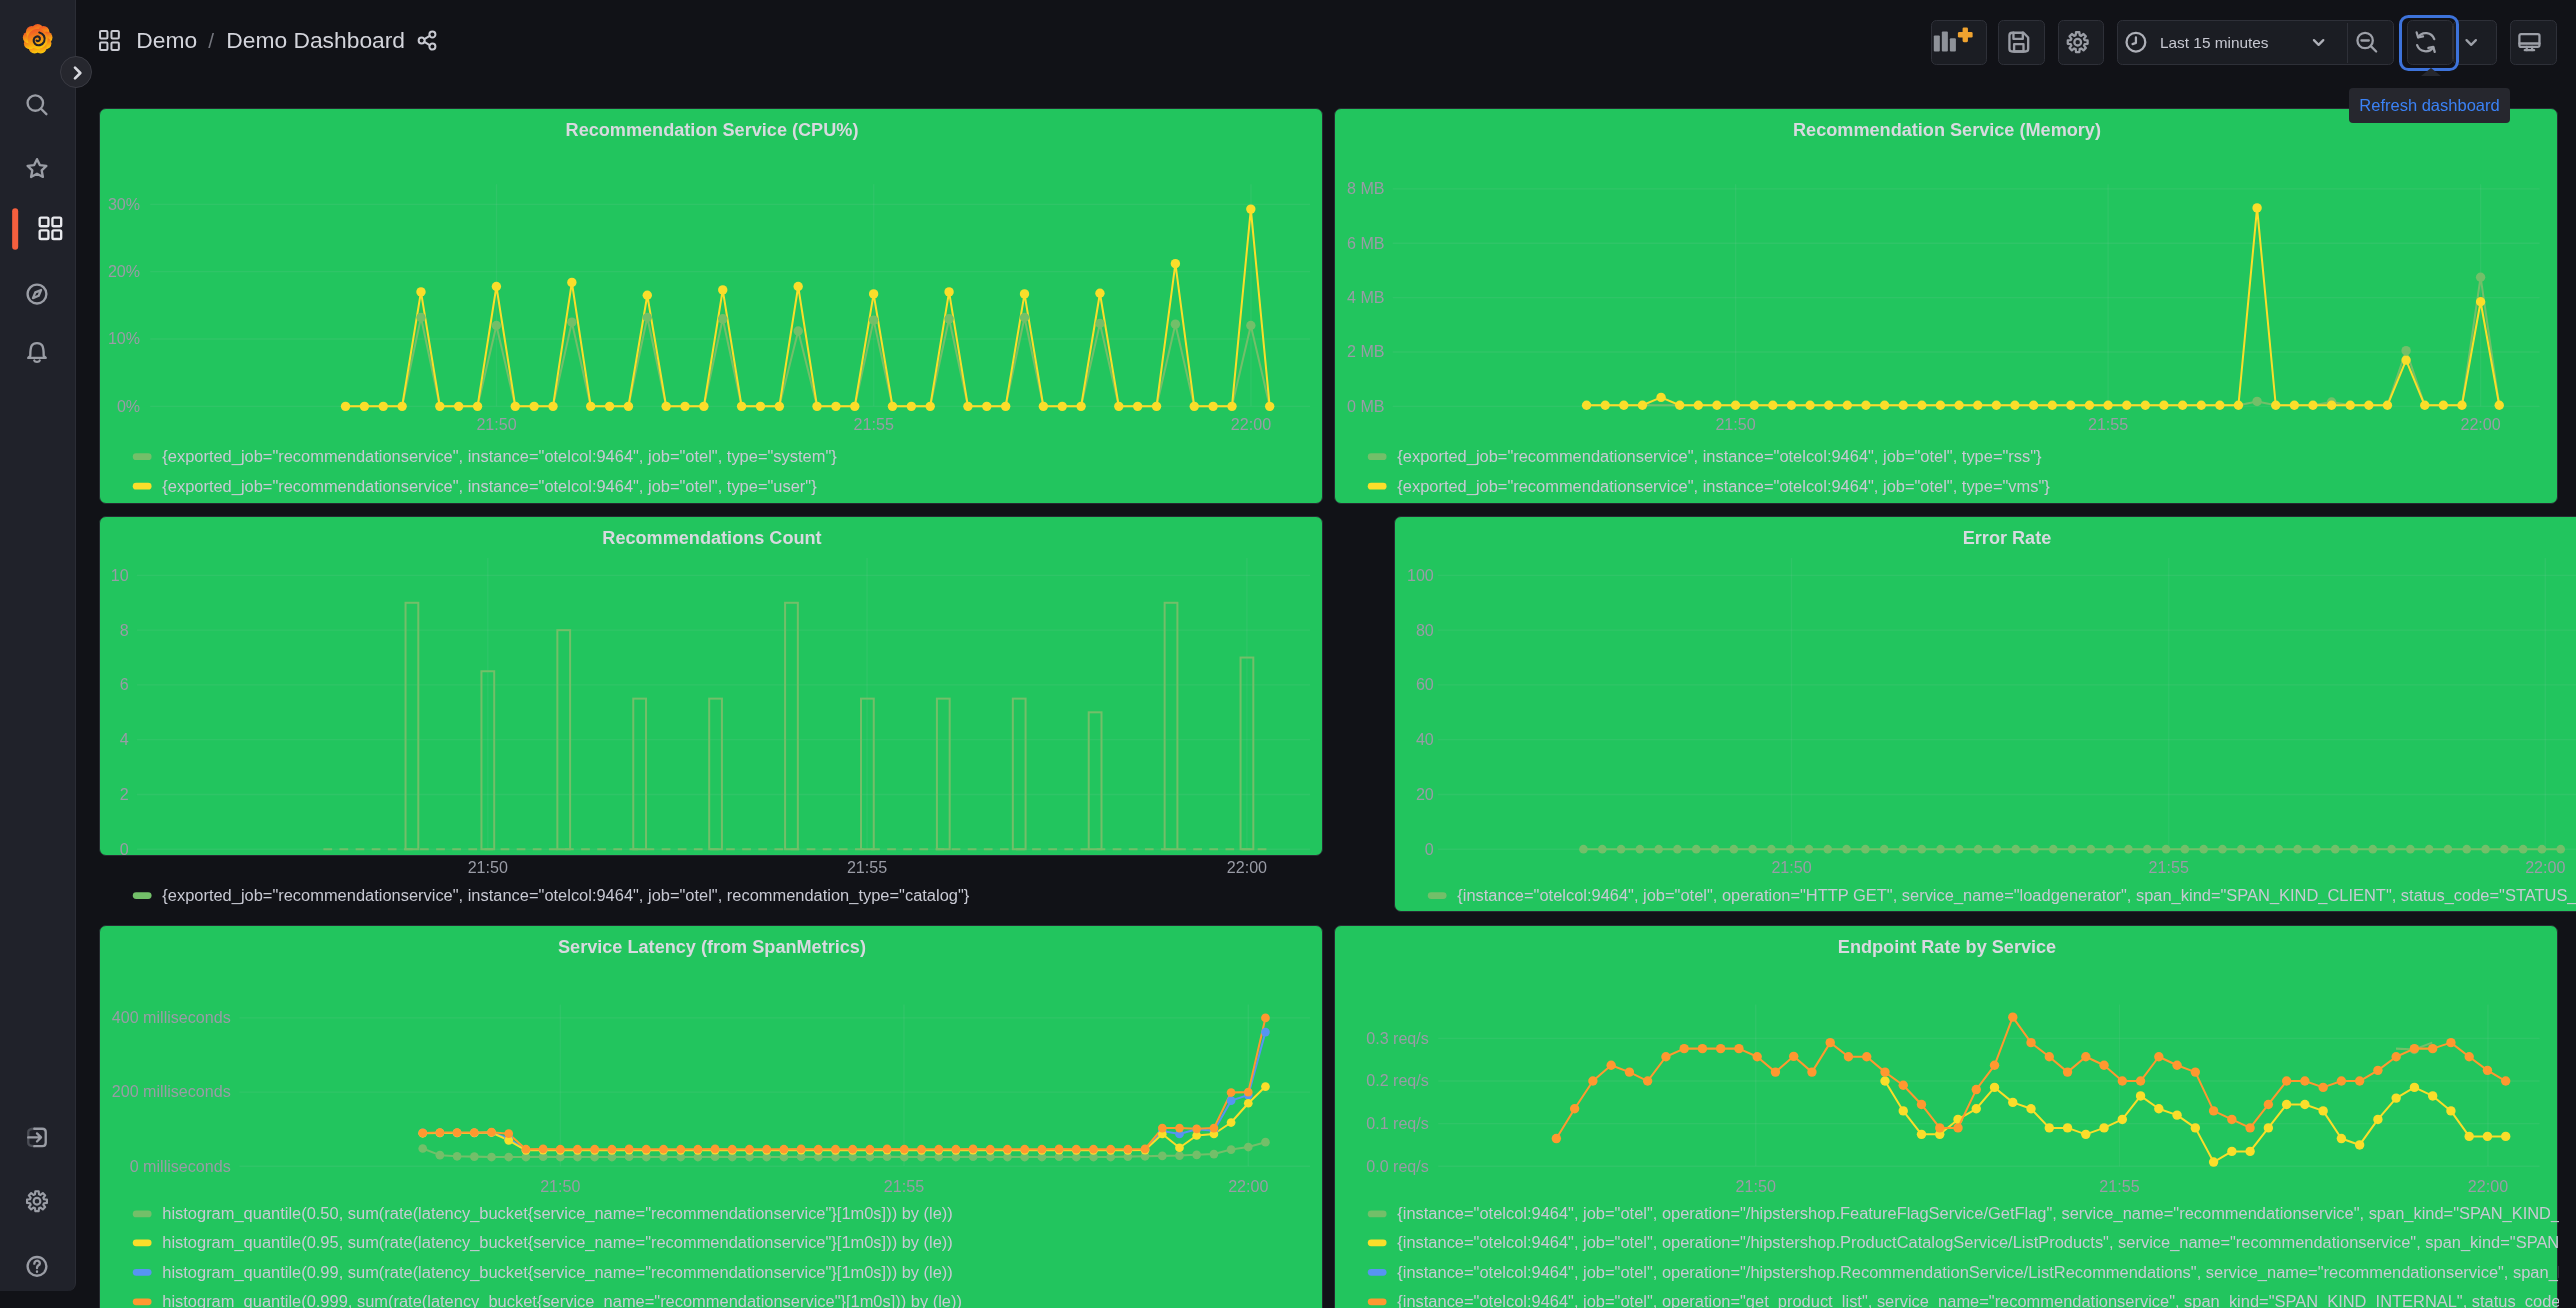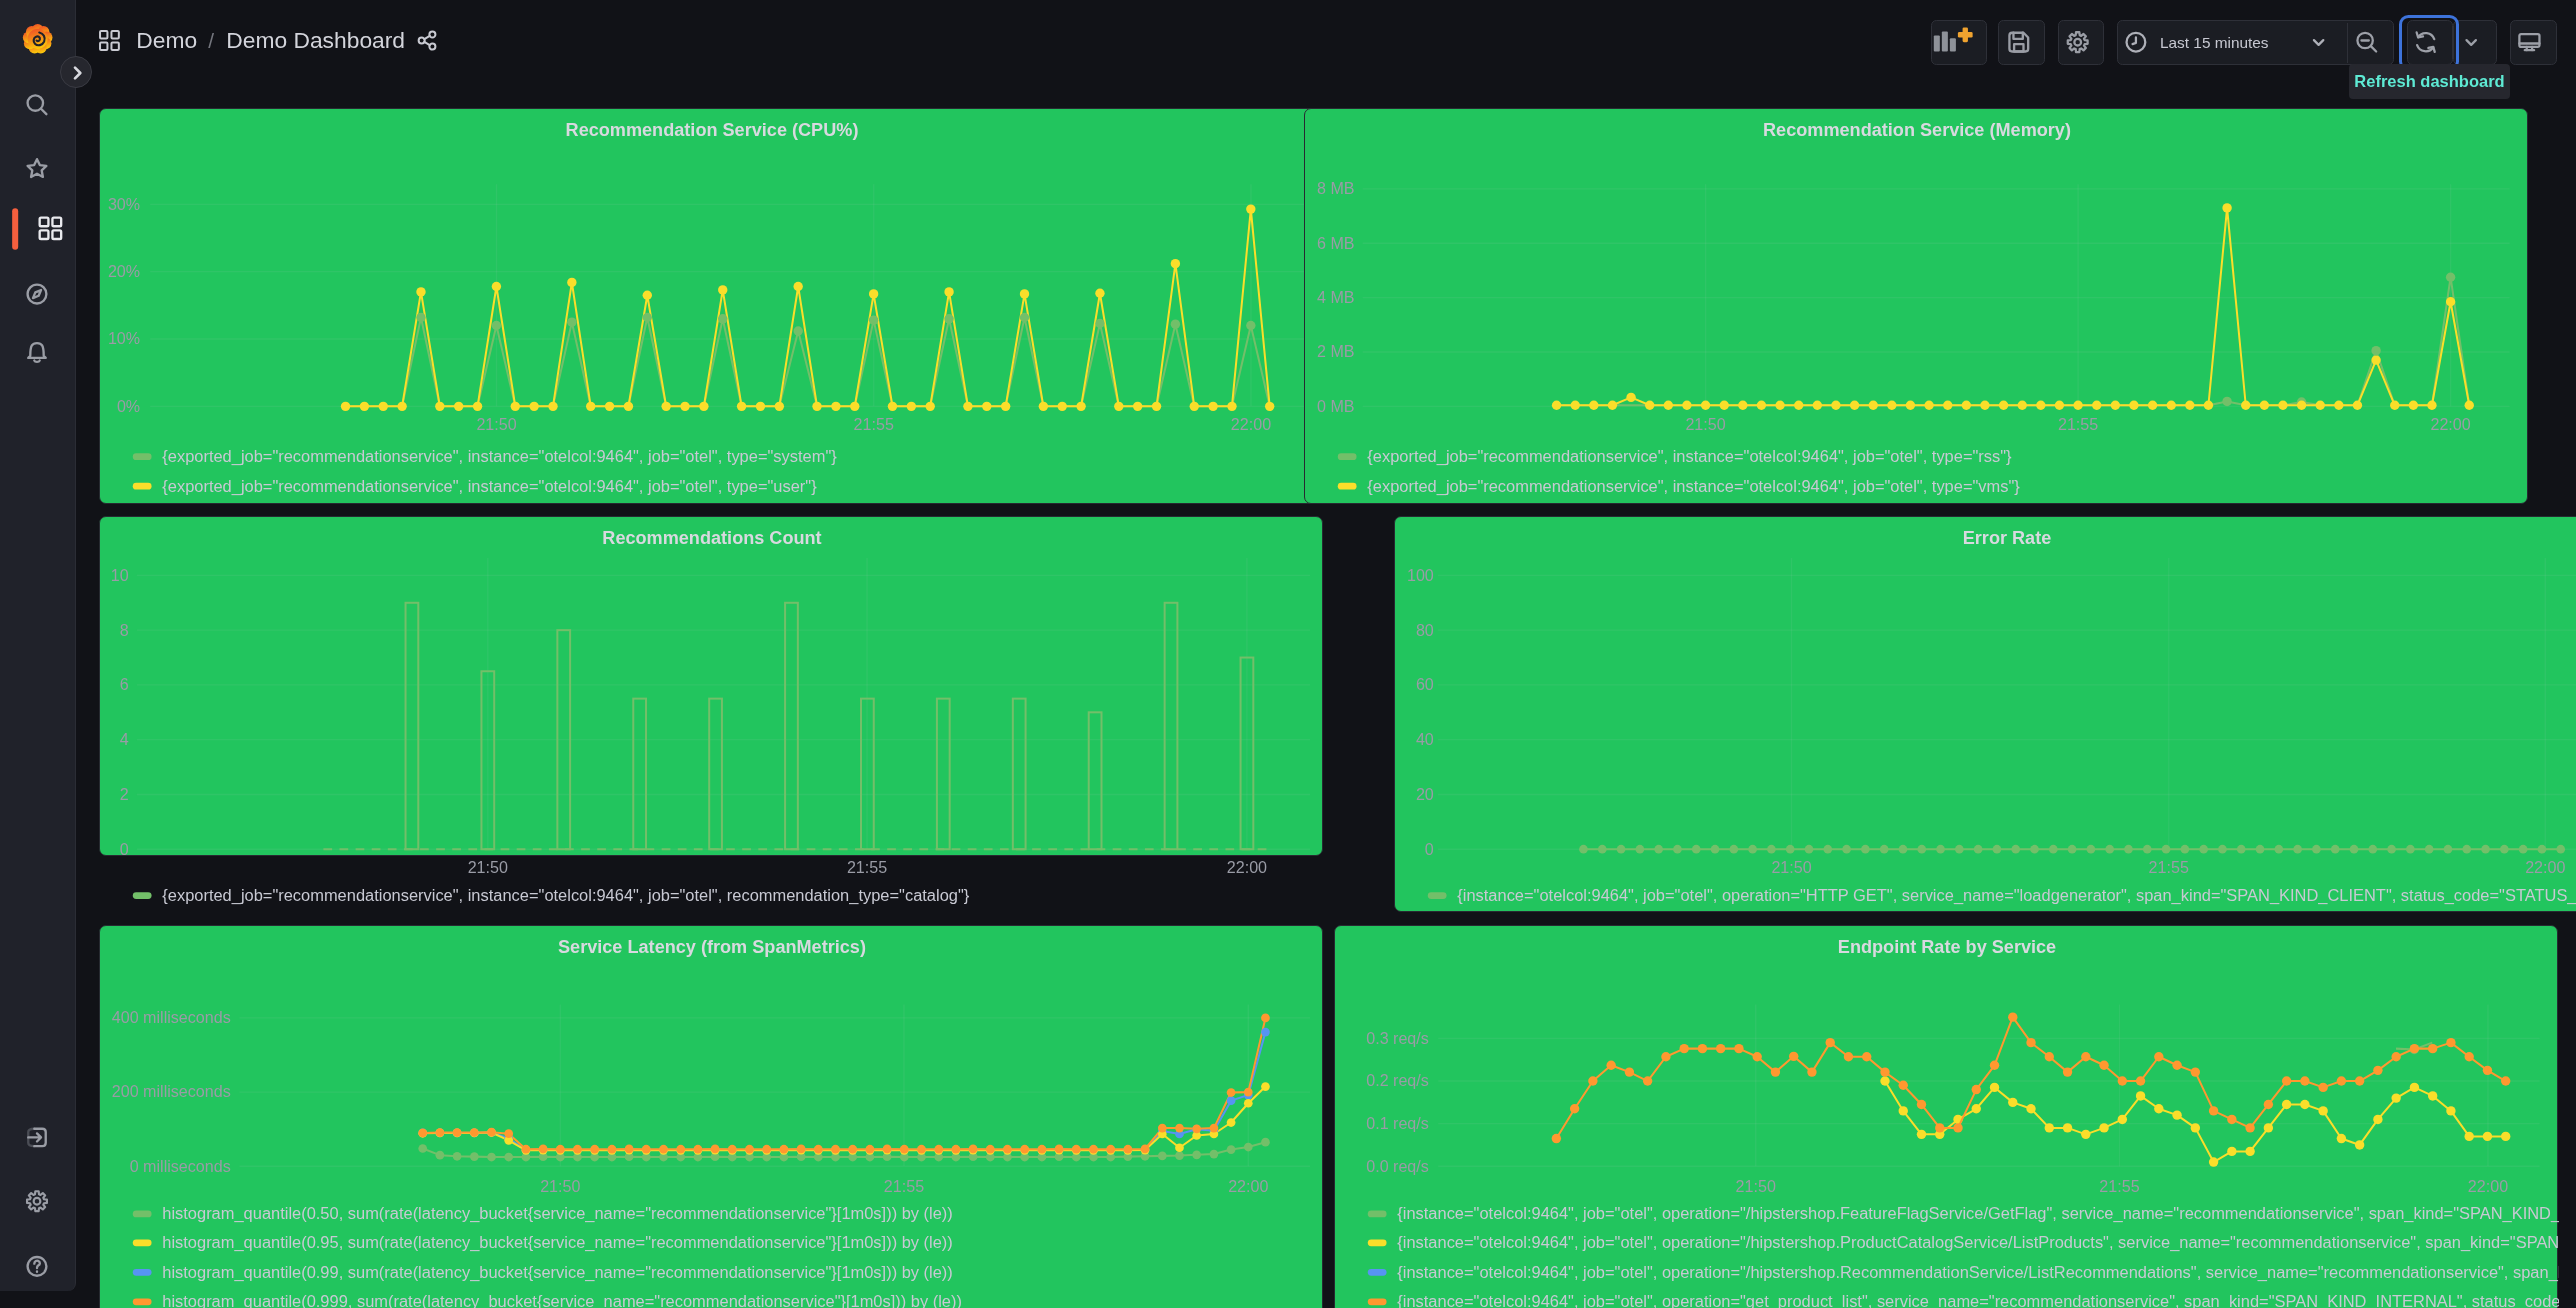--- a/index.html
+++ b/index.html
@@ -3,23 +3,23 @@
 * { margin:0; padding:0; box-sizing:border-box; }
 html,body { width:2576px; height:1308px; background:#111217; overflow:hidden;
   font-family:"Liberation Sans", sans-serif; }
 .sidebar { position:absolute; left:0; top:0; width:76px; height:1291px;
   background:#20222a; border-right:1.3px solid #2b2d35; border-radius:0 0 8px 0; }
 .expandbtn { position:absolute; left:60px; top:56px; width:32px; height:32px;
   border-radius:50%; background:#26272e; border:0.7px solid #3a3b43; }
 .crumbs { position:absolute; left:0; top:0; width:470px; height:81px; }
 .tbtn { position:absolute; top:20px; height:45px; background:#1b1d23;
   border:0.7px solid #2e3038; border-radius:5.4px; }
-.tooltip { position:absolute; left:2349px; top:64px; width:161px; height:35px;
-  background:#26272e; border-radius:4px; color:#5eead4; font-size:16.5px;
-  line-height:35px; text-align:center;font-weight:bold; }
+.tooltip { position:absolute; left:2349px; top:88px; width:161px; height:35px;
+  background:#26272e; border-radius:4px; color:#3b82f6; font-size:16.5px;
+  line-height:35px; text-align:center; }
 .panel { position:absolute; background:#22c55e; border:0.7px solid #272a31;
   border-radius:7px; }
 svg text { font-family:"Liberation Sans", sans-serif; }
 </style></head><body>
 <div class="sidebar"><svg width="76" height="1308" viewBox="0 0 113 1948" font-family="Liberation Sans, sans-serif">
       <defs>
 <linearGradient id="gflame" x1="0.2" y1="0" x2="0.5" y2="1">
 <stop offset="0" stop-color="#F04E27"></stop>
           <stop offset="1" stop-color="#FBCA0A"></stop>
 </linearGradient>
@@ -233,21 +233,21 @@
       <circle cx="1264.2" cy="312.6" r="7" fill="#73BF69"></circle>
       <circle cx="1376.6" cy="310.6" r="7" fill="#73BF69"></circle>
       <circle cx="1489.0" cy="319.6" r="7" fill="#73BF69"></circle>
       <circle cx="1601.4" cy="320.6" r="7" fill="#73BF69"></circle>
       <circle cx="1713.8" cy="322.6" r="7" fill="#73BF69"></circle>
       <rect x="48" y="513" width="28" height="10" rx="5" fill="#73BF69"></rect>
       <text x="92.0" y="526.0" font-size="24.5" fill="#c8c9d3" text-anchor="start" font-weight="400">{exported_job="recommendationservice", instance="otelcol:9464", job="otel", type="system"}</text>
       <rect x="48" y="557" width="28" height="10" rx="5" fill="#FADE2A"></rect>
       <text x="92.0" y="570.0" font-size="24.5" fill="#c8c9d3" text-anchor="start" font-weight="400">{exported_job="recommendationservice", instance="otelcol:9464", job="otel", type="user"}</text>
     </svg></div>
-<div class="panel" style="left:1304px;top:108px;width:1224px;height:396px"><svg width="1224" height="396" viewBox="0 0 1822 590" font-family="Liberation Sans, sans-serif">
+<div class="panel" style="left:1334px;top:108px;width:1224px;height:396px"><svg width="1224" height="396" viewBox="0 0 1822 590" font-family="Liberation Sans, sans-serif">
       <text x="911.0" y="40.0" font-size="27" fill="#d8d9df" text-anchor="middle" font-weight="700">Recommendation Service (Memory)</text>
       <line x1="85" y1="443.0" x2="1794" y2="443.0" stroke="rgba(204,204,220,0.08)" stroke-width="2"></line>
       <text x="73.0" y="451.0" font-size="24" fill="#9a9ca6" text-anchor="end" font-weight="400">0 MB</text>
       <line x1="85" y1="362.0" x2="1794" y2="362.0" stroke="rgba(204,204,220,0.08)" stroke-width="2"></line>
       <text x="73.0" y="370.0" font-size="24" fill="#9a9ca6" text-anchor="end" font-weight="400">2 MB</text>
       <line x1="85" y1="281.0" x2="1794" y2="281.0" stroke="rgba(204,204,220,0.08)" stroke-width="2"></line>
       <text x="73.0" y="289.0" font-size="24" fill="#9a9ca6" text-anchor="end" font-weight="400">4 MB</text>
       <line x1="85" y1="200.0" x2="1794" y2="200.0" stroke="rgba(204,204,220,0.08)" stroke-width="2"></line>
       <text x="73.0" y="208.0" font-size="24" fill="#9a9ca6" text-anchor="end" font-weight="400">6 MB</text>
       <line x1="85" y1="119.0" x2="1794" y2="119.0" stroke="rgba(204,204,220,0.08)" stroke-width="2"></line>

